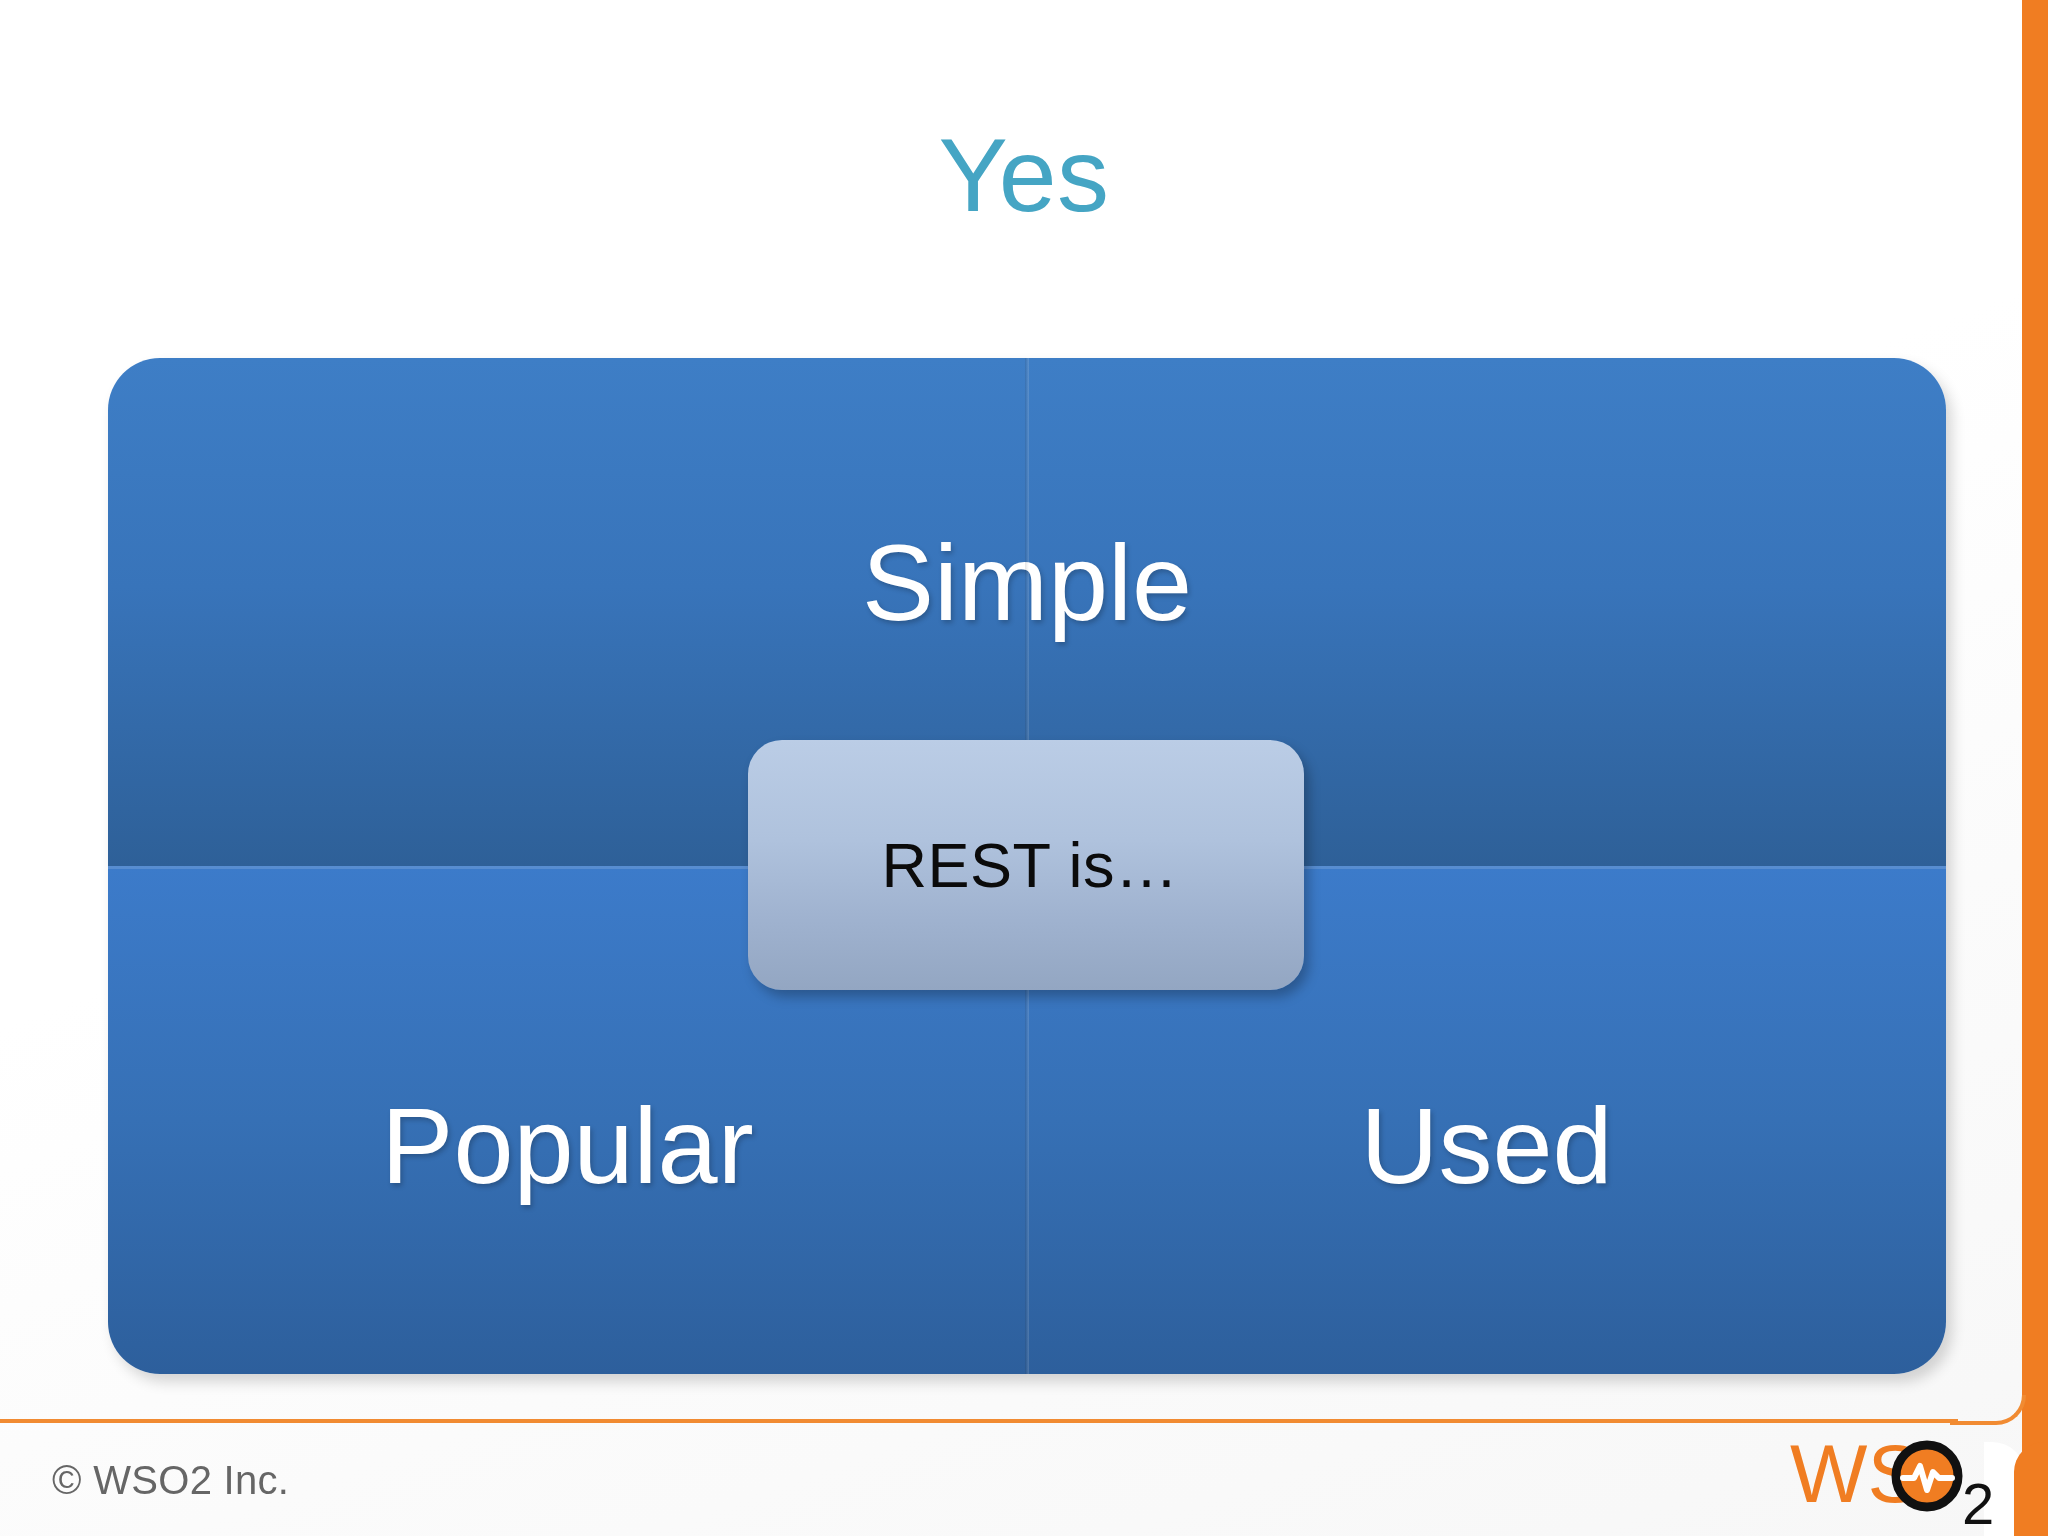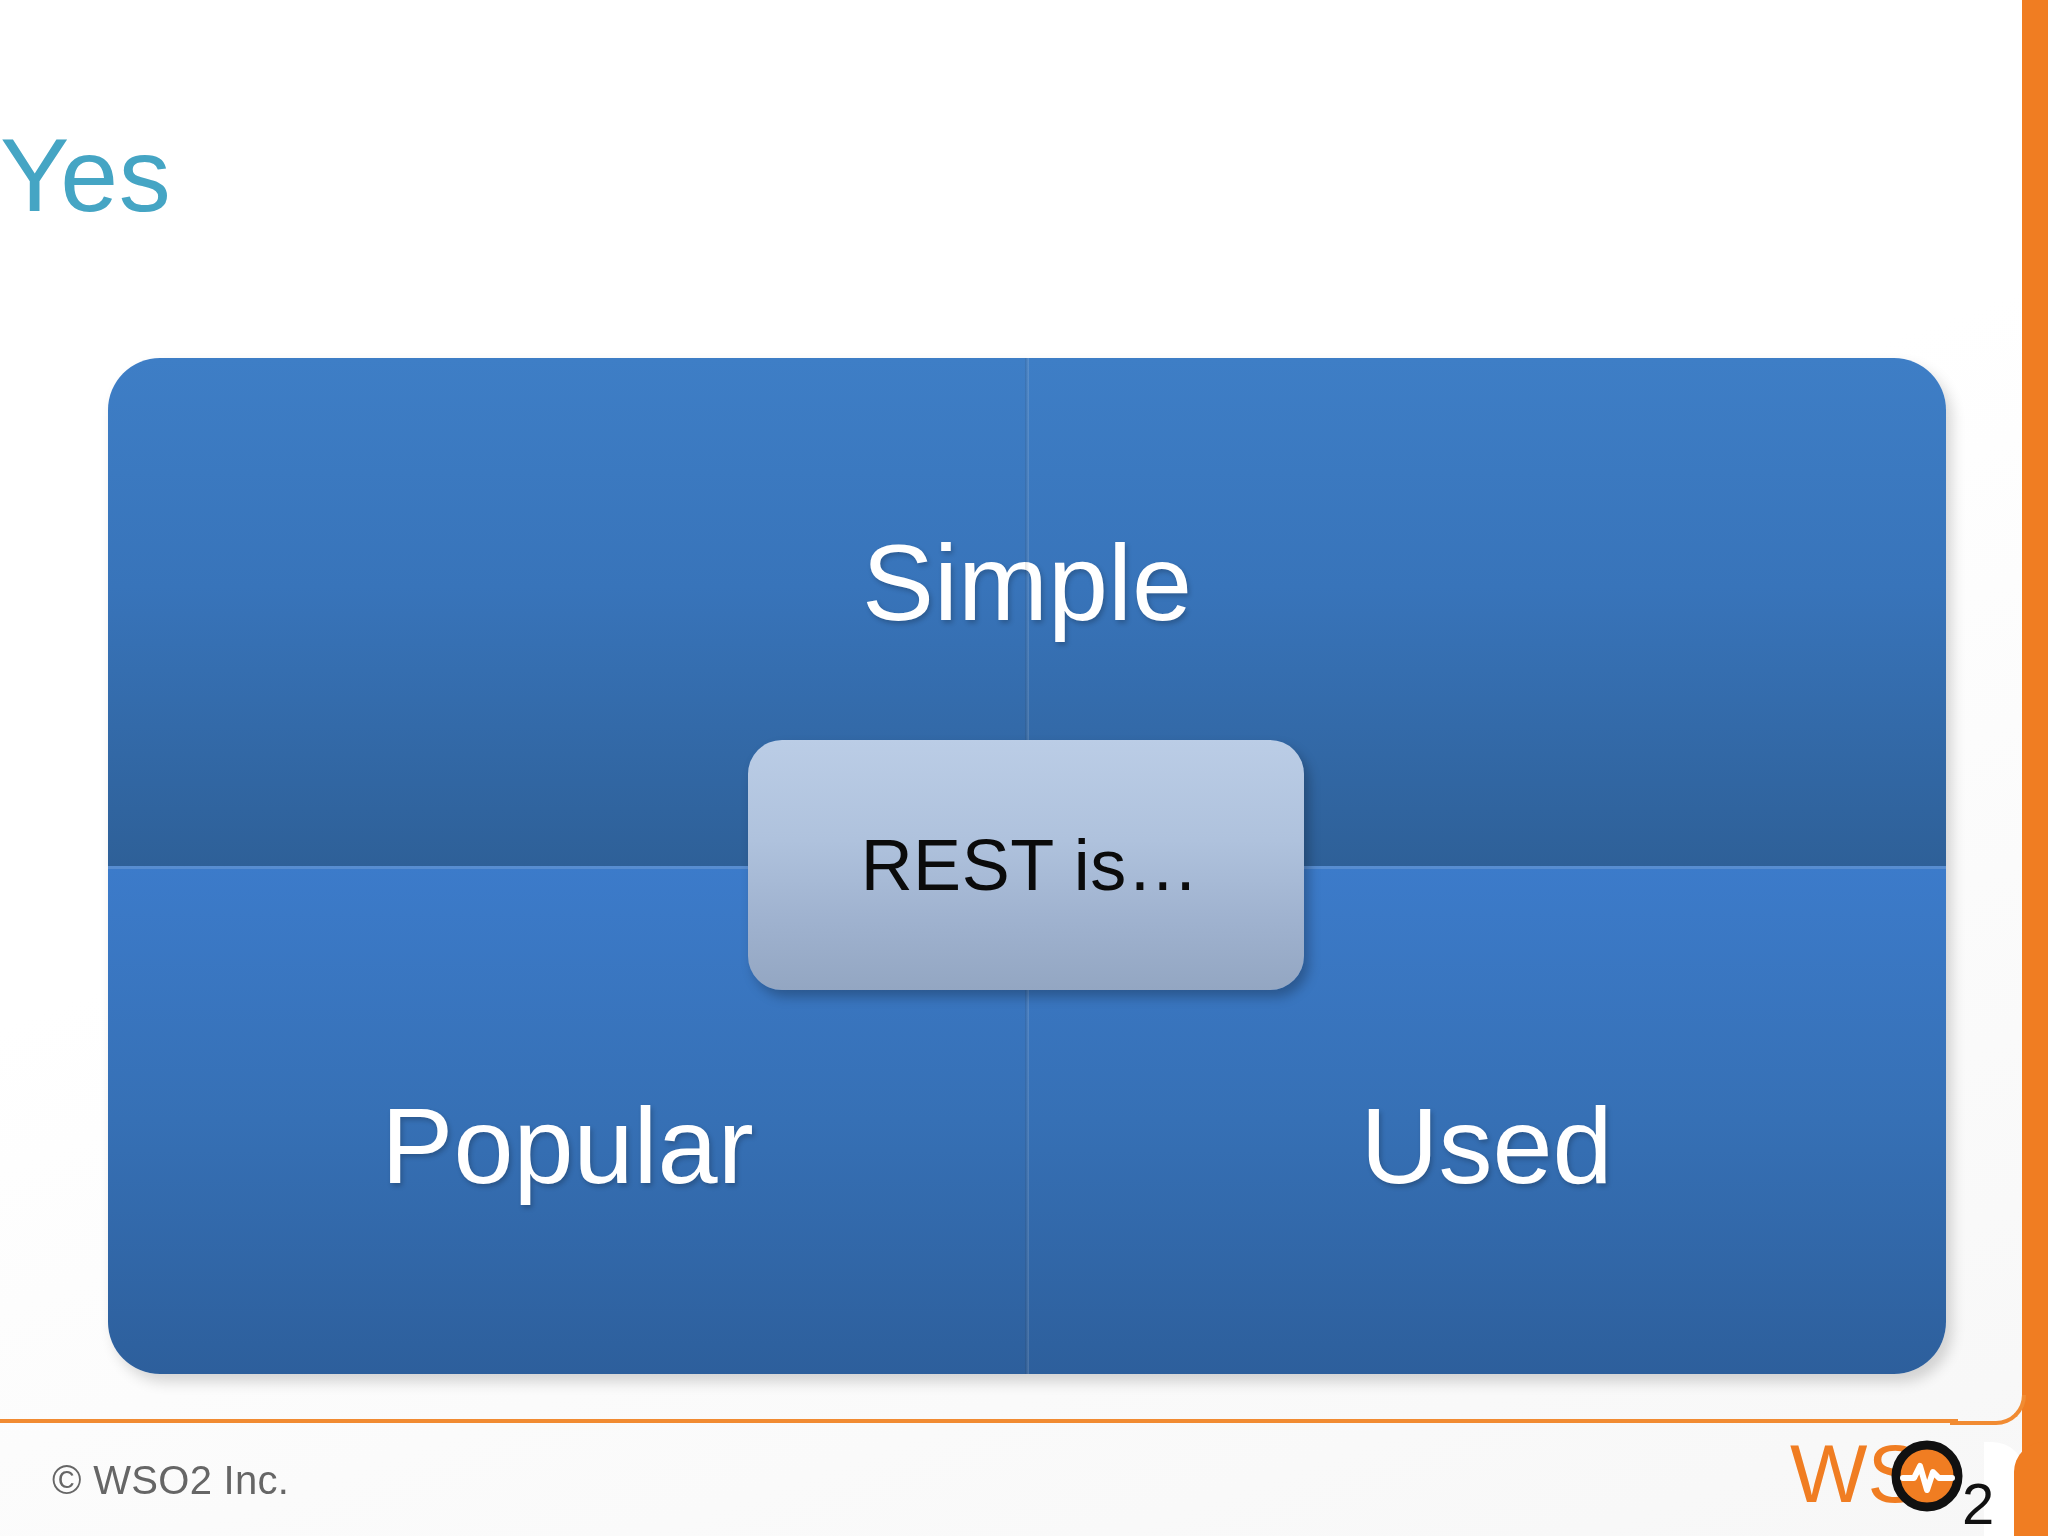--- a/index.html
+++ b/index.html
@@ -77,21 +77,21 @@
     box-sizing: border-box;
     background: transparent;
   }
 
   
   #title {
     position: absolute;
     left: 0;
     top: 118px;
     width: 2048px;
-    text-align: left;
+    text-align: center;
     font-size: 104px;
     line-height: 1.1;
     color: #45A5C4;
     font-weight: 400;
     letter-spacing: 0.5px;
   }
 
   
   #diagram {
     position: absolute;
@@ -158,21 +158,21 @@
     width: 556px;
     height: 250px;
     border-radius: 34px;
     background: linear-gradient(to bottom, #BBCDE6 0%, #AFC2DD 40%, #9FB2CF 72%, #93A6C2 100%);
     box-shadow: 5px 7px 12px rgba(0,0,0,0.26);
     display: flex;
     align-items: center;
     justify-content: center;
   }
   #center-box-label {
-    font-size: 72px;
+    font-size: 63px;
     color: #0b0b0b;
     font-weight: 400;
     letter-spacing: 0.5px;
     line-height: 1;
     margin-left: 8px;
   }
 
   
   #copyright {
     position: absolute;

